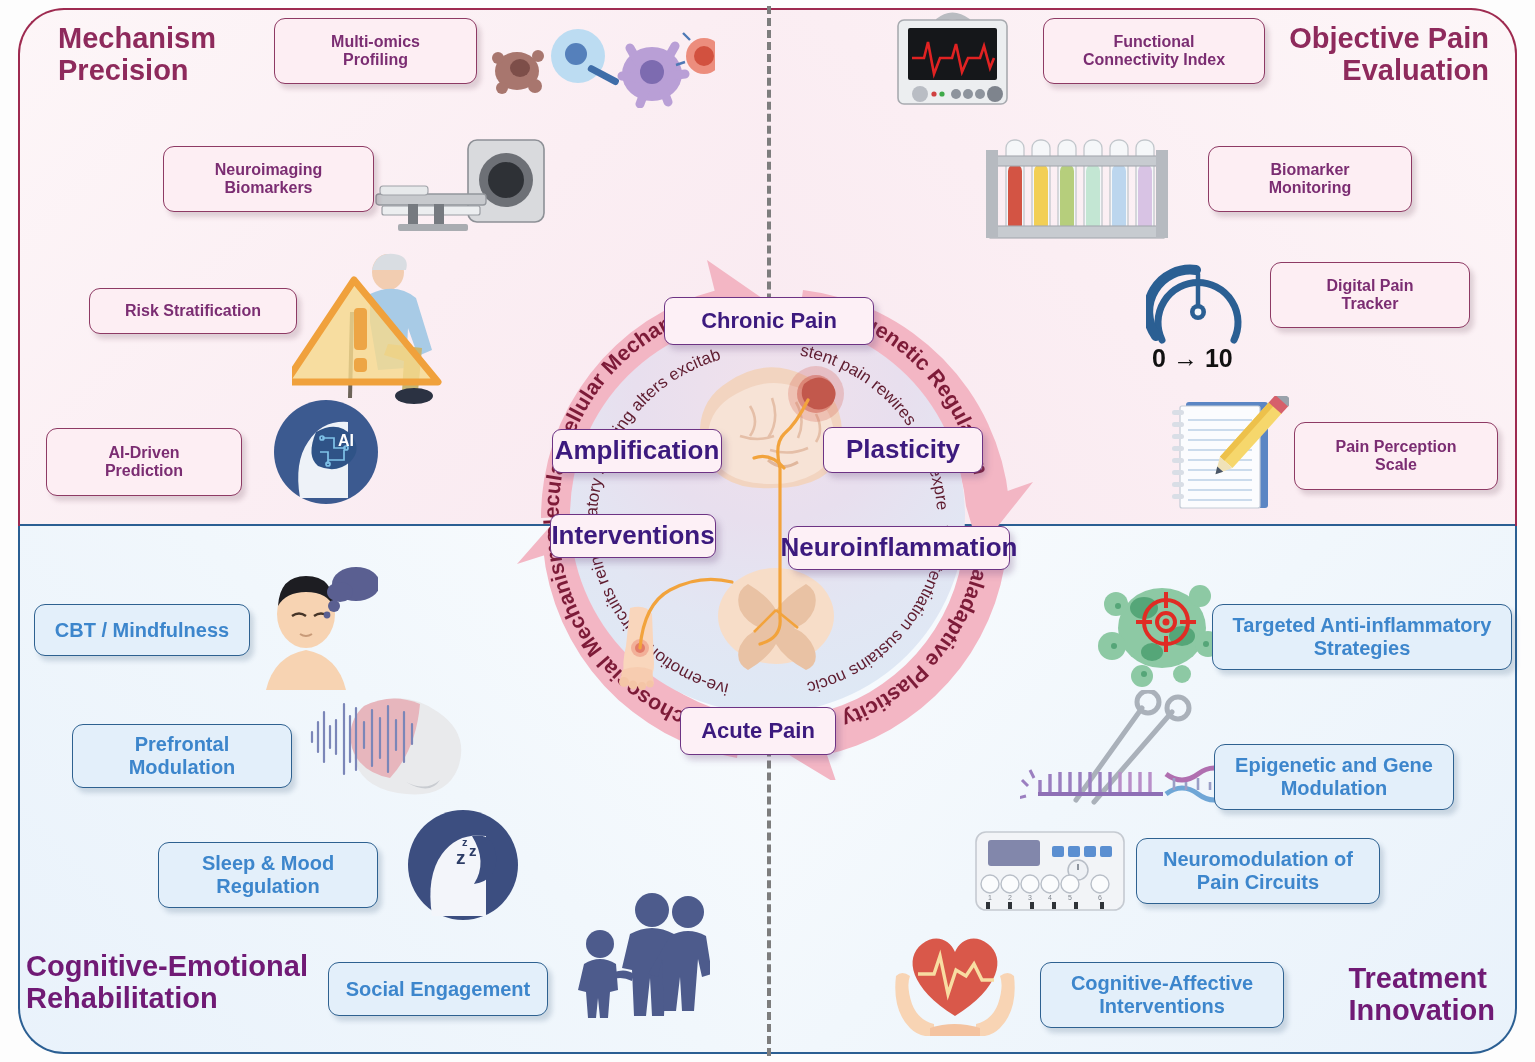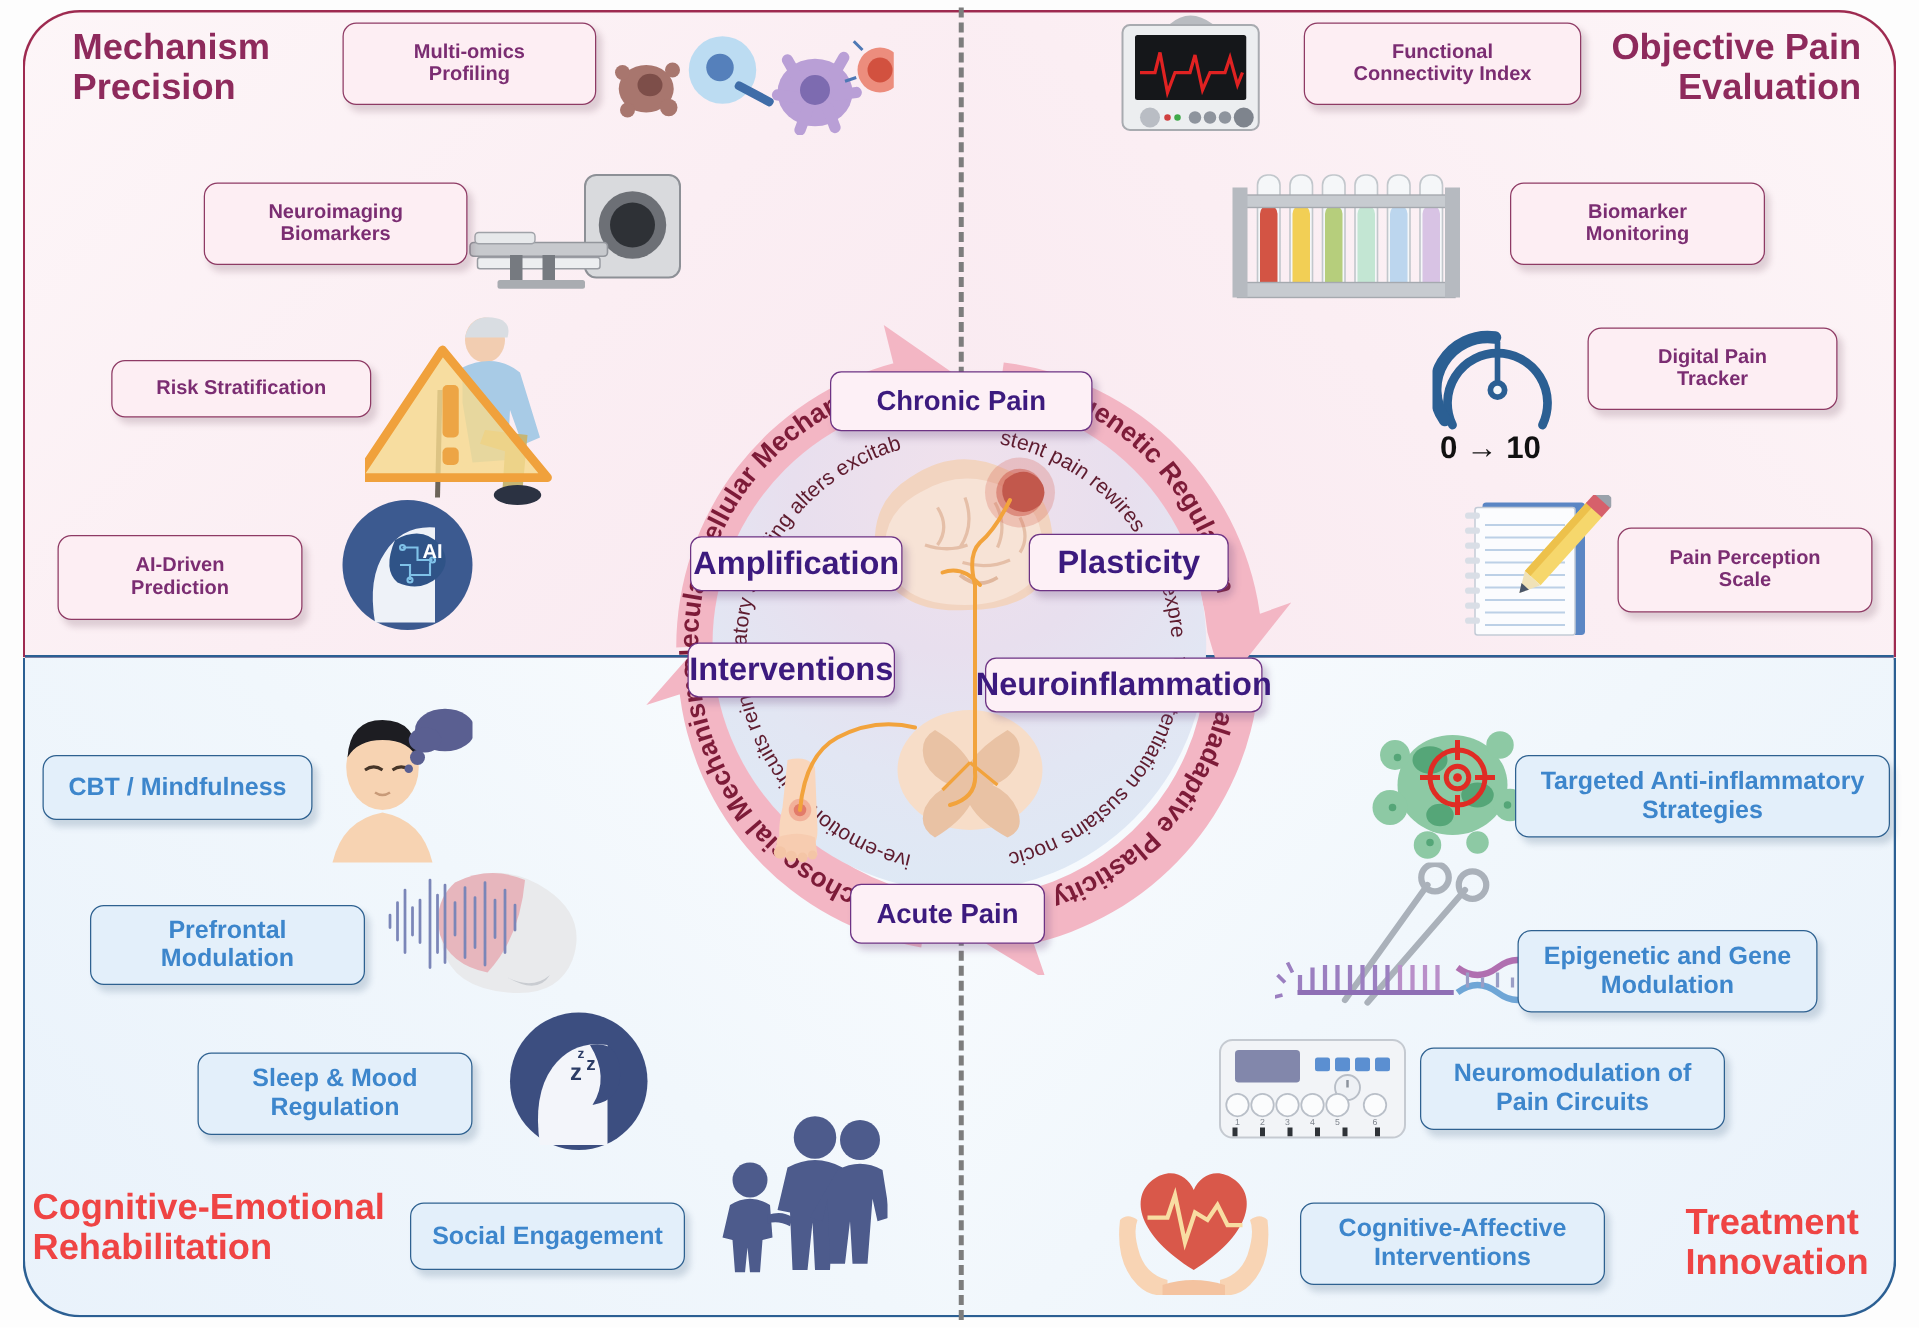--- a/index.html
+++ b/index.html
@@ -26,21 +26,21 @@
       border-bottom-right-radius:46px;}
   .panel.tl::after,.panel.tr::after{content:"";position:absolute;left:0;right:0;bottom:-2px;height:2px;background:#9e2a50;}
   .panel.bl::after,.panel.br::after{content:"";position:absolute;left:0;right:0;top:-2px;height:2px;background:#2b5f93;}
 
   .vdiv{position:absolute;left:767px;top:6px;width:0;height:1050px;
       border-left:4px dashed #7d7d7d;z-index:2;}
 
   
   .qtitle{position:absolute;font-weight:bold;font-size:29px;line-height:1.12;z-index:7;}
   .qtitle.pink{color:#8e2a5c;}
-  .qtitle.blue{color:#ef4444;}
+  .qtitle.blue{color:#701a75;}
   #q-tl{left:58px;top:22px;}
   #q-tr{right:46px;top:22px;text-align:right;}
   #q-bl{left:26px;top:950px;}
   #q-br{right:40px;top:962px;text-align:left;}
 
   
   .chip{position:absolute;box-sizing:border-box;display:flex;align-items:center;
       justify-content:center;text-align:center;font-weight:bold;line-height:1.14;
       border-radius:11px;z-index:8;padding:6px 12px;}
   .chip.pink{background:#fdeef3;border:1.6px solid #8e3a64;color:#7b2d72;

